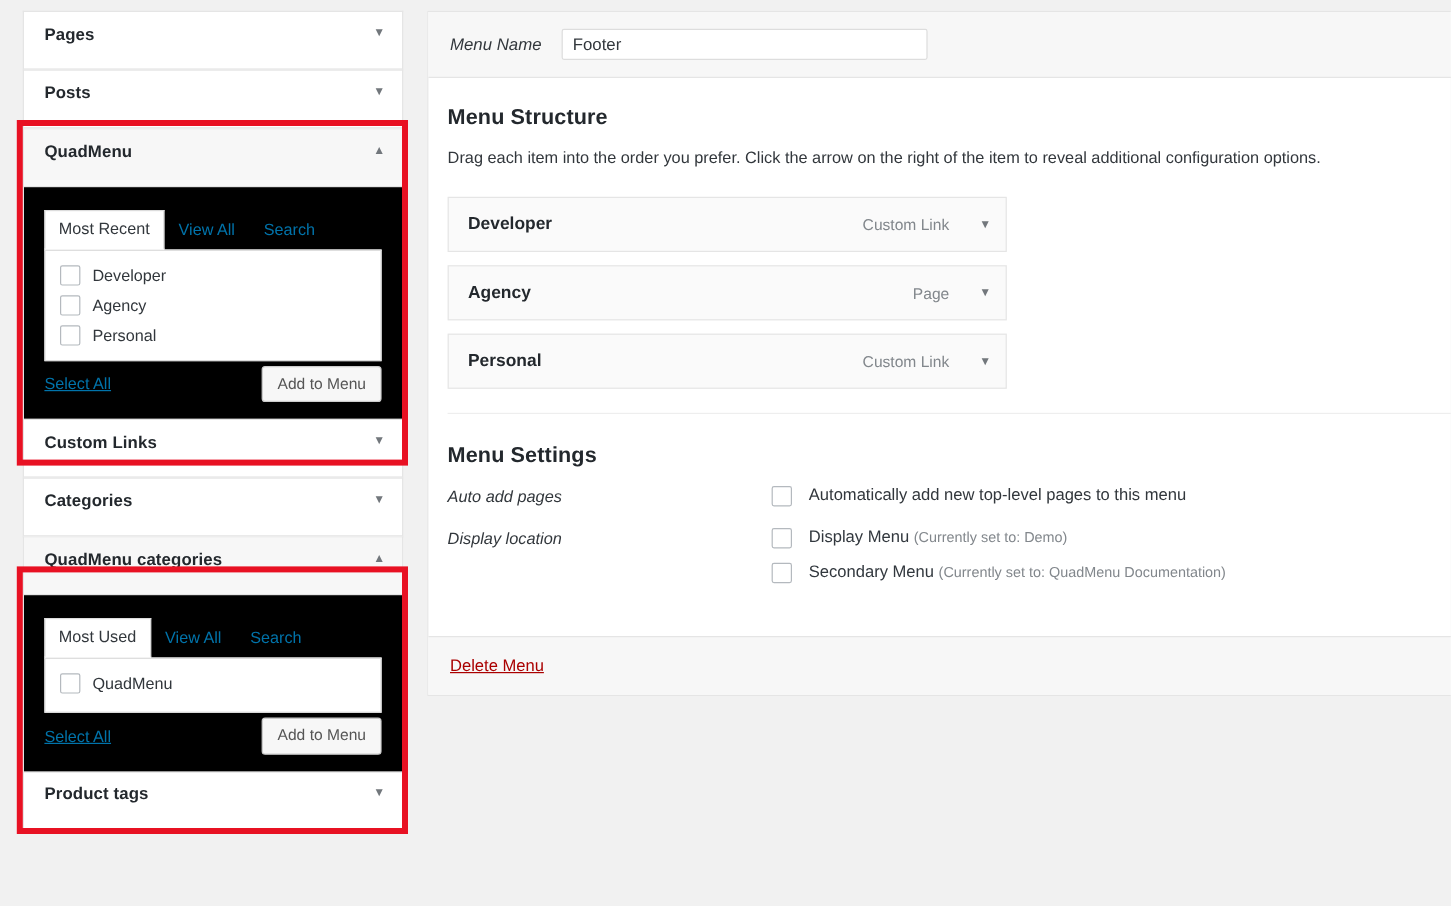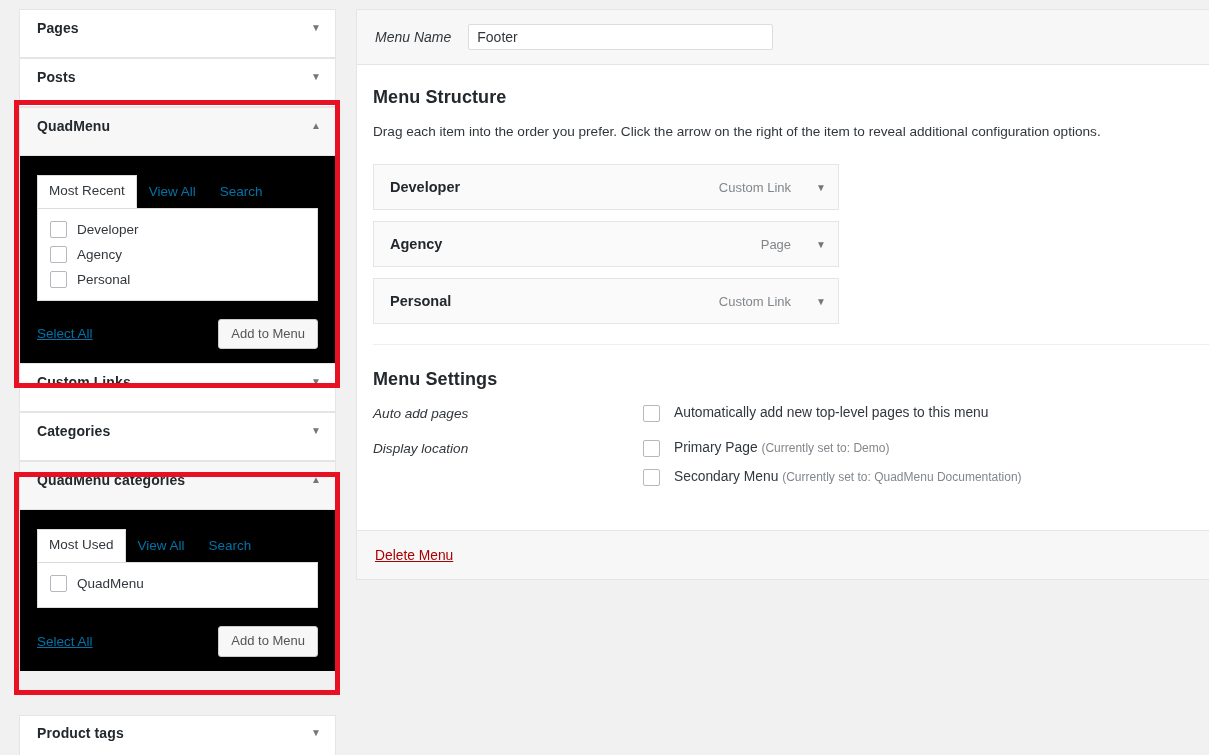--- a/index.html
+++ b/index.html
@@ -21,21 +21,21 @@
     position: absolute;
     left: 19px; top: 9px;
     width: 317px;
     background: transparent;
   }
   .accordion {
     background: #ffffff;
     border: 1px solid #e5e5e5;
     border-bottom: none;
   }
-  .accordion:last-child { border-bottom: 1px solid #e5e5e5; margin-top: 44px; }
+  .accordion:last-child { border-bottom: 1px solid #e5e5e5; }
   .acc-head {
     height: 48px;
     display: flex;
     align-items: center;
     justify-content: space-between;
     padding: 0 14px 12px 17px;
     background: #ffffff;
     cursor: pointer;
     border-bottom: 1px solid #e5e5e5;
   }
@@ -103,21 +103,21 @@
     display: inline-block;
   }
   .check-label {
     font-size: 13.5px;
     color: #32373c;
   }
   .acc-actions {
     display: flex;
     align-items: center;
     justify-content: space-between;
-    margin-top: 18px;
+    margin-top: 4px;
   }
   .link-select-all {
     font-size: 13.5px;
     color: #0073aa;
     text-decoration: underline;
     cursor: pointer;
   }
   .btn-secondary {
     font-size: 13px;
     color: #555;
@@ -422,21 +422,21 @@
             </div>
           </div>
         </div>
 
         <div class="settings-row">
           <div class="settings-label">Display location</div>
           <div class="settings-field">
             <div class="setting-check">
               <span class="cbox"></span>
               <span class="setting-text">
-                <strong>Primary Page</strong>
+                <strong>Display Menu</strong>
                 <span class="setting-note">(Currently set to: Demo)</span>
               </span>
             </div>
             <div class="setting-check">
               <span class="cbox"></span>
               <span class="setting-text">
                 <strong>Secondary Menu</strong>
                 <span class="setting-note">(Currently set to: QuadMenu Documentation)</span>
               </span>
             </div>

